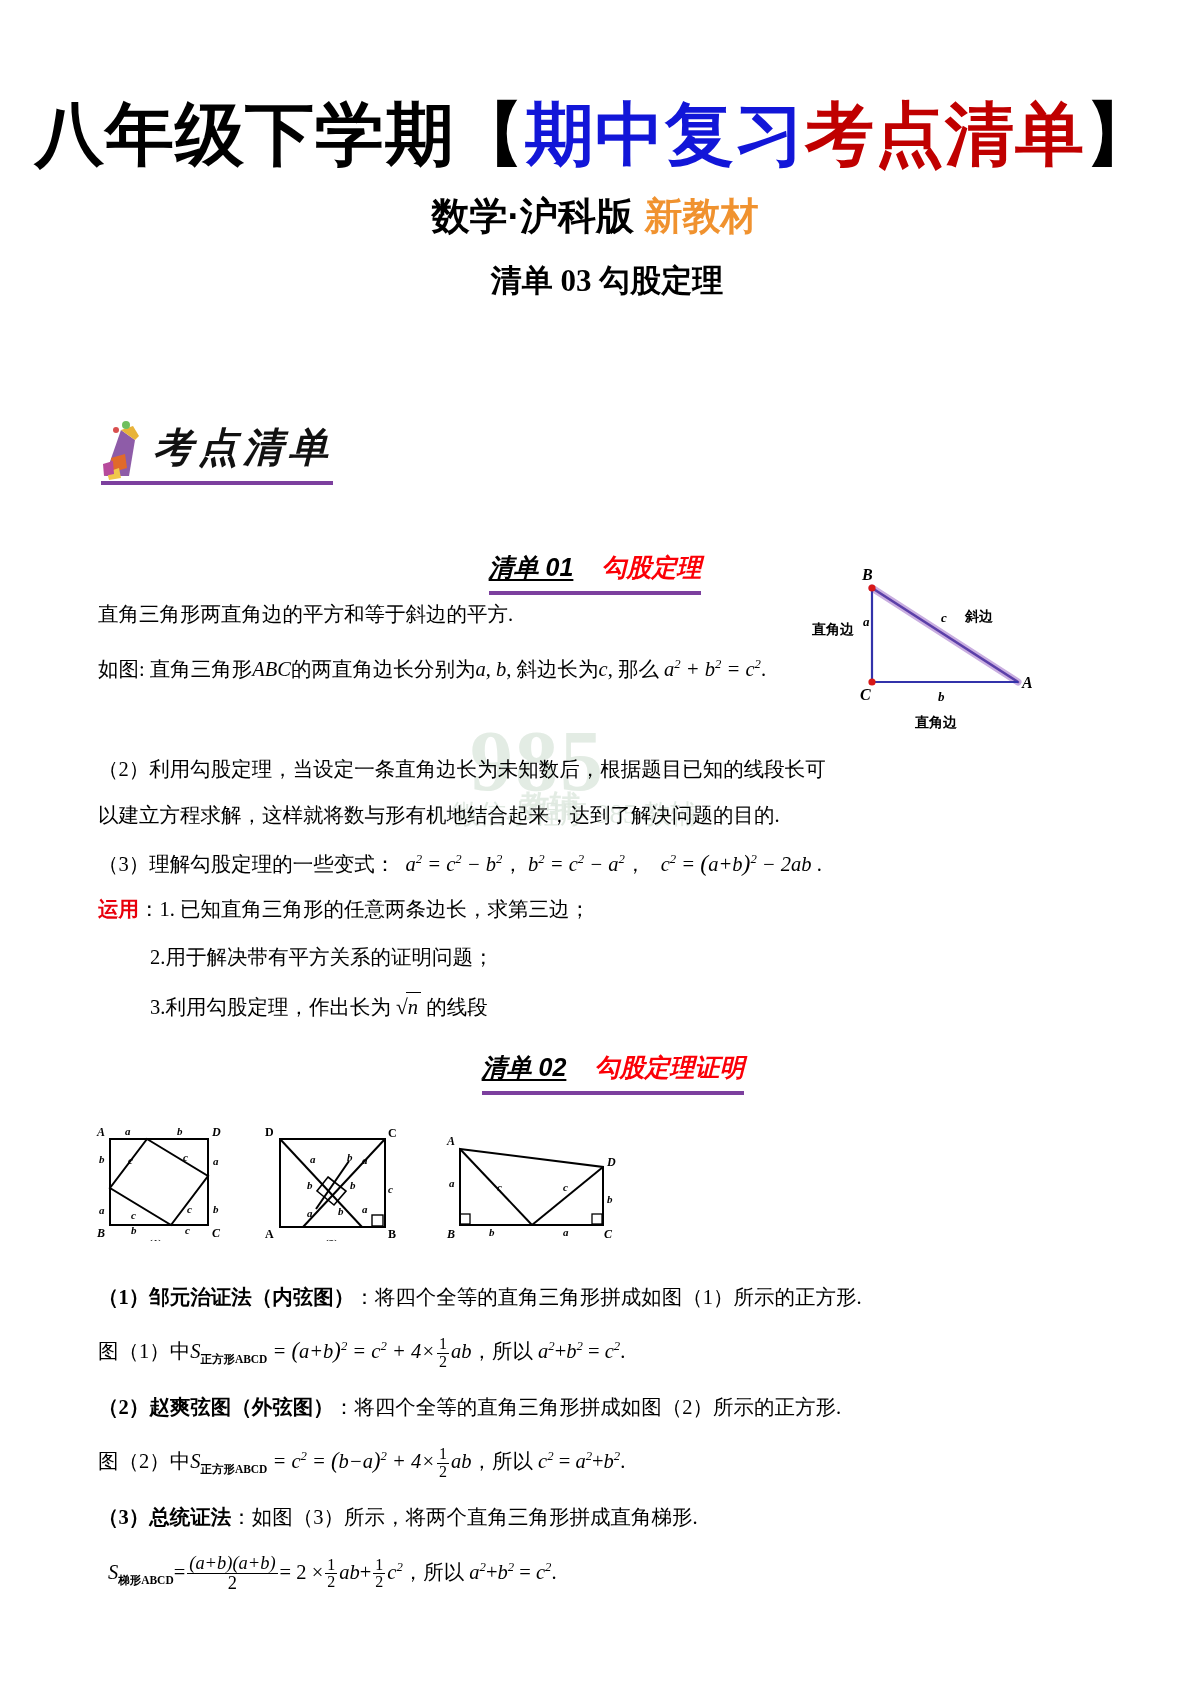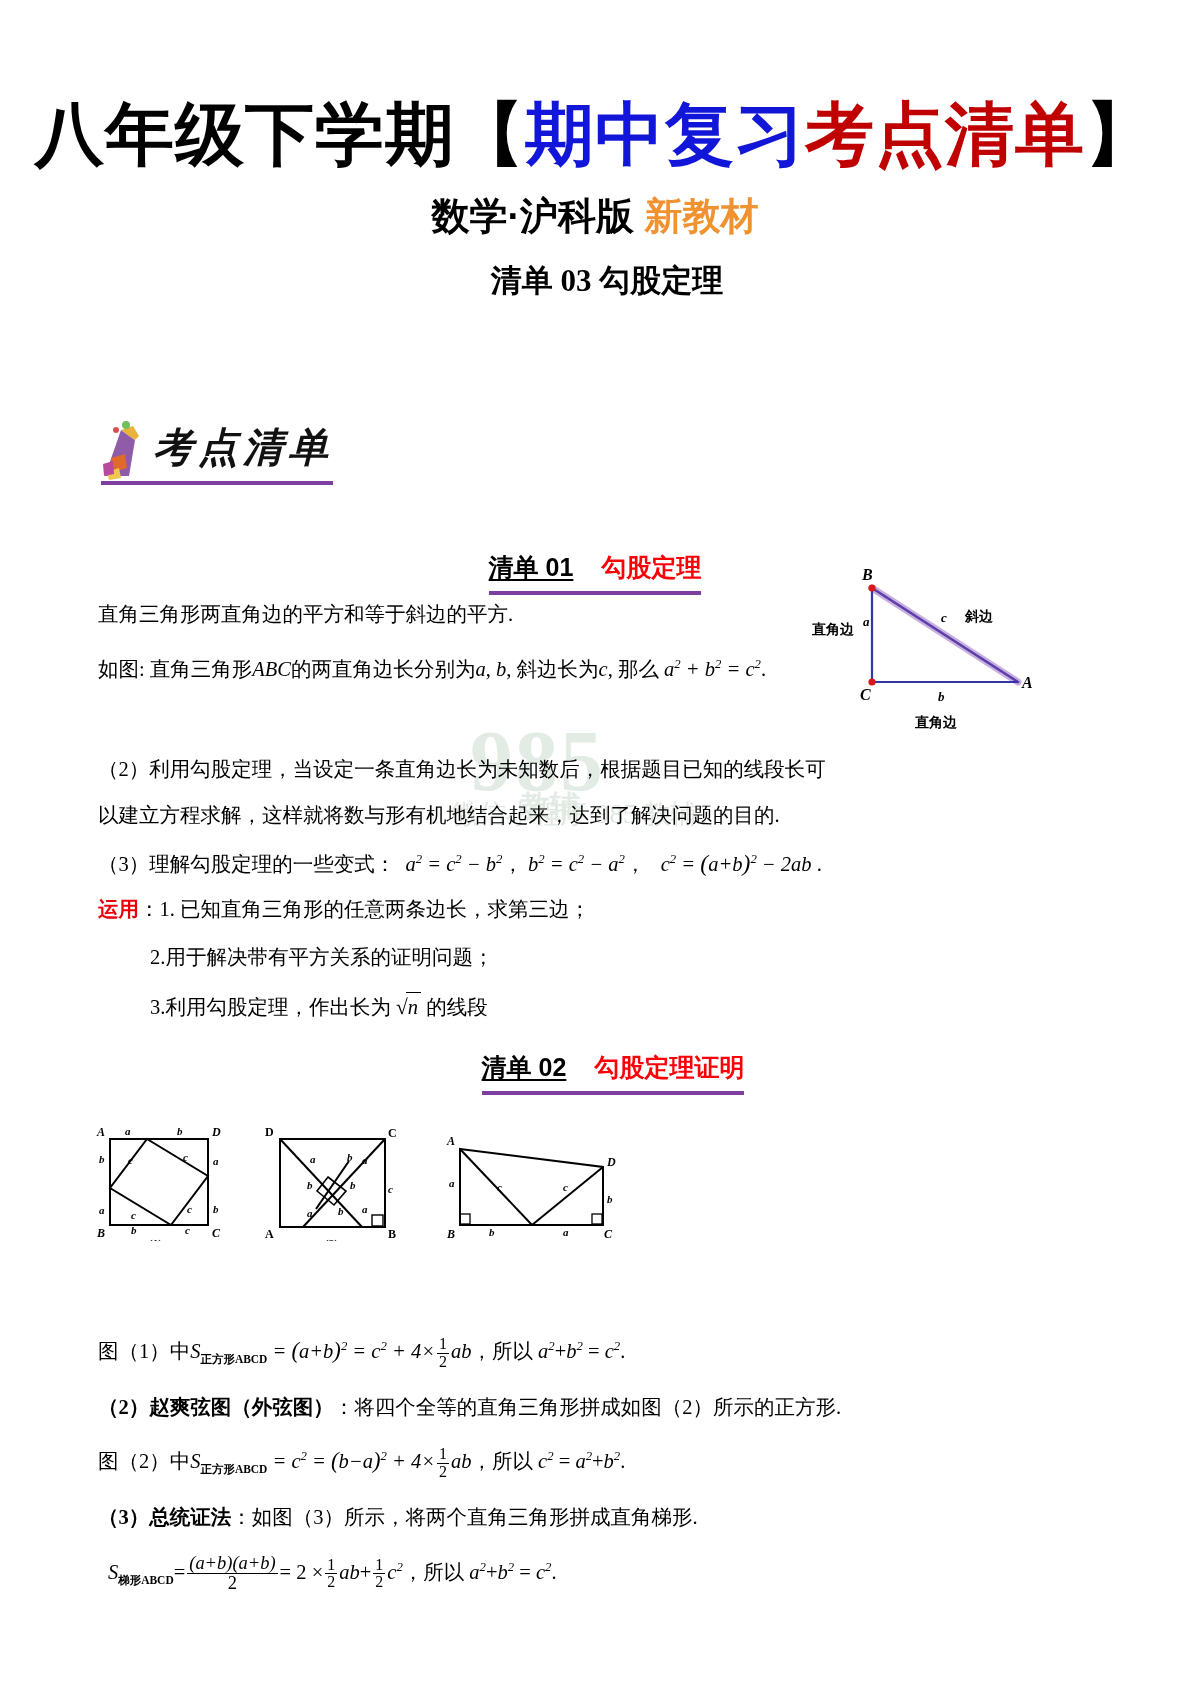--- a/index.html
+++ b/index.html
@@ -100,20 +100,21 @@
   }
 
   
   .sec-head {
     text-align: center;
     font-family: "Liberation Sans", "DejaVu Sans", sans-serif;
     font-weight: bold;
     font-size: 25px;
     position: relative;
     display: block;
+    font-style: italic;
   }
   .sec-head .inner {
     display: inline-block;
     position: relative;
     padding-bottom: 7px;
     border-bottom: 4px solid #7c3f9e;
   }
   .sec-head .num { color: #000; text-decoration: underline; text-decoration-thickness: 2px; text-underline-offset: 3px; }
   .sec-head .nm  { color: #fb0007; margin-left: 28px; }
 
@@ -328,20 +329,23 @@
           <text x="478" y="115">a</text>
           <text x="522" y="82">b</text>
           <text x="412" y="70">c</text>
           <text x="478" y="70">c</text>
           <text x="438" y="129" font-size="11" font-style="normal">（3）</text>
         </g>
       </g>
     </svg>
   </div>
 
+  <div class="abs body-p" style="left:98px; top:1188px;">
+    <b>（1）邹元治证法（内弦图）</b><span>：将四个全等的直角三角形拼成如图（1）所示的正方形.</span>
+  </div>
 
   <div class="abs body-p" style="left:98px; top:1240px;">
     <span>图（1）中</span><span class="mi">S</span><span class="sub" style="font-weight:bold;">正方形ABCD</span>
     <span class="mi">= <span style="font-size:1.1em;">(</span><span class="mi">a</span>+<span class="mi">b</span><span style="font-size:1.1em;">)</span><sup class="e">2</sup> = <span class="mi">c</span><sup class="e">2</sup> + 4×</span><span class="frac"><span class="n">1</span><span class="d">2</span></span><span class="mi">ab</span><span>，所以 <span class="mi">a</span><sup class="e">2</sup>+<span class="mi">b</span><sup class="e">2</sup> = <span class="mi">c</span><sup class="e">2</sup>.</span>
   </div>
 
   <div class="abs body-p" style="left:98px; top:1298px;">
     <b>（2）赵爽弦图（外弦图）</b><span>：将四个全等的直角三角形拼成如图（2）所示的正方形.</span>
   </div>
 

